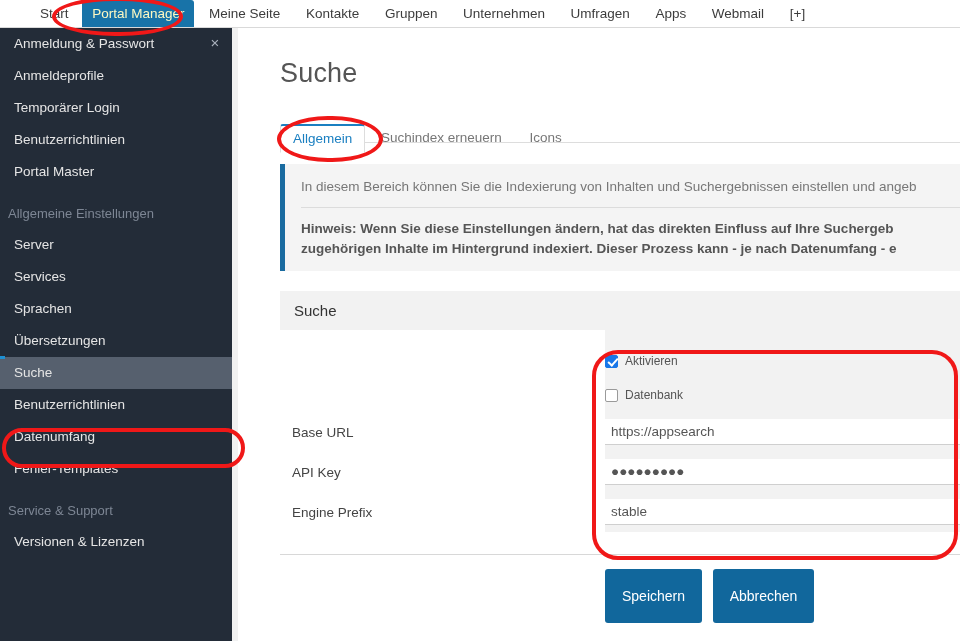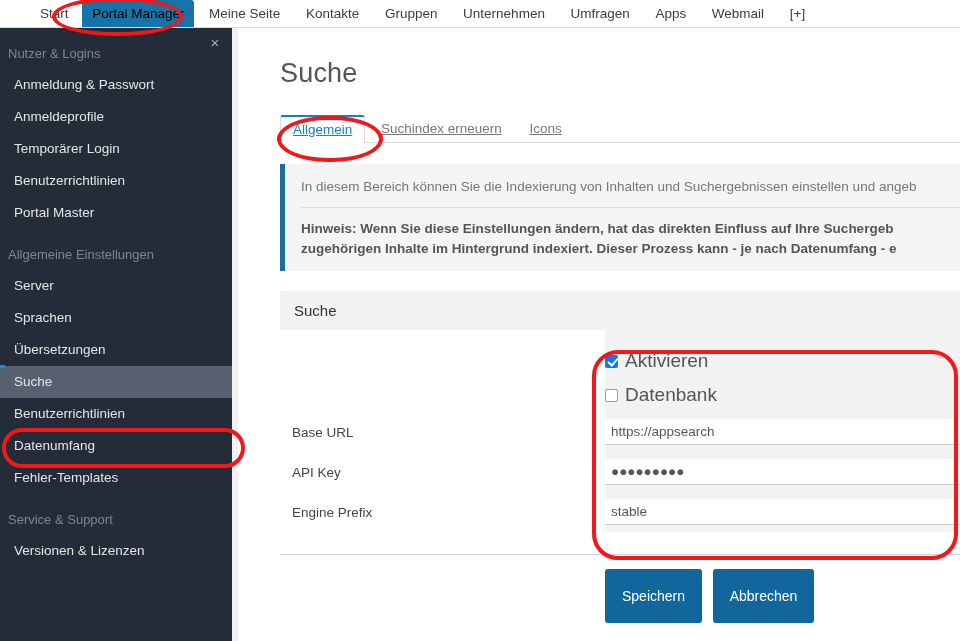--- a/index.html
+++ b/index.html
@@ -35,21 +35,21 @@
     font-size: 13.5px;
     color: #3c3c3c;
     line-height: 27px;
     padding: 0 11px;
     vertical-align: top;
     cursor: pointer;
   }
   .navitem:first-child { padding-left: 8px; }
   .navitem.active {
     background: #1873a8;
-    color: #000000;
+    color: #fef9c3;
     border-radius: 3px 3px 0 0;
     height: 27px;
     padding: 0 10px;
   }
 
   
   #sidebar {
     position: absolute;
     left: 0; top: 28px;
     width: 238px;
@@ -132,22 +132,21 @@
   }
   .tab {
     display: inline-block;
     font-size: 13.5px;
     line-height: 28px;
     padding: 0 12px;
     color: #777777;
     cursor: pointer;
     vertical-align: top;
     position: relative;
-    top: 2px;
-    text-decoration: underline;
+    top: 11px;
   }
   .tab.active {
     color: #1a7fc1;
     background: #ffffff;
     border: 1px solid #dddddd;
     border-bottom: 1px solid #ffffff;
     border-top: 2px solid #1a7fc1;
     border-radius: 3px 3px 0 0;
     line-height: 26px;
   }
@@ -242,21 +241,21 @@
   .cbox.checked::after {
     content: "";
     position: absolute;
     left: 3.5px; top: 0.5px;
     width: 4px; height: 8px;
     border: solid #ffffff;
     border-width: 0 2px 2px 0;
     transform: rotate(42deg);
   }
   .cb-label {
-    font-size: 19px;
+    font-size: 12px;
     color: #555555;
   }
   .field {
     width: 100%;
     height: 26px;
     box-sizing: border-box;
     background: #ffffff;
     border: 0;
     border-bottom: 1px solid #cfcfcf;
     font-family: "Liberation Sans", sans-serif;
@@ -326,29 +325,29 @@
   <span class="navitem">Unternehmen</span>
   <span class="navitem">Umfragen</span>
   <span class="navitem">Apps</span>
   <span class="navitem">Webmail</span>
   <span class="navitem">[+]</span>
 </div>
 
 <div id="sidebar">
   <div id="sidebar-close">×</div>
 
-  <div class="sb-group">Nutzer &amp; Logins</div>
   <div class="sb-item">Anmeldung &amp; Passwort</div>
   <div class="sb-item">Anmeldeprofile</div>
   <div class="sb-item">Temporärer Login</div>
   <div class="sb-item">Benutzerrichtlinien</div>
   <div class="sb-item">Portal Master</div>
 
   <div class="sb-group">Allgemeine Einstellungen</div>
   <div class="sb-item">Server</div>
+  <div class="sb-item">Services</div>
   <div class="sb-item">Sprachen</div>
   <div class="sb-item">Übersetzungen</div>
   <div class="sb-item selected">Suche</div>
   <div class="sb-item">Benutzerrichtlinien</div>
   <div class="sb-item">Datenumfang</div>
   <div class="sb-item">Fehler-Templates</div>
 
   <div class="sb-group">Service &amp; Support</div>
   <div class="sb-item">Versionen &amp; Lizenzen</div>
 </div>

